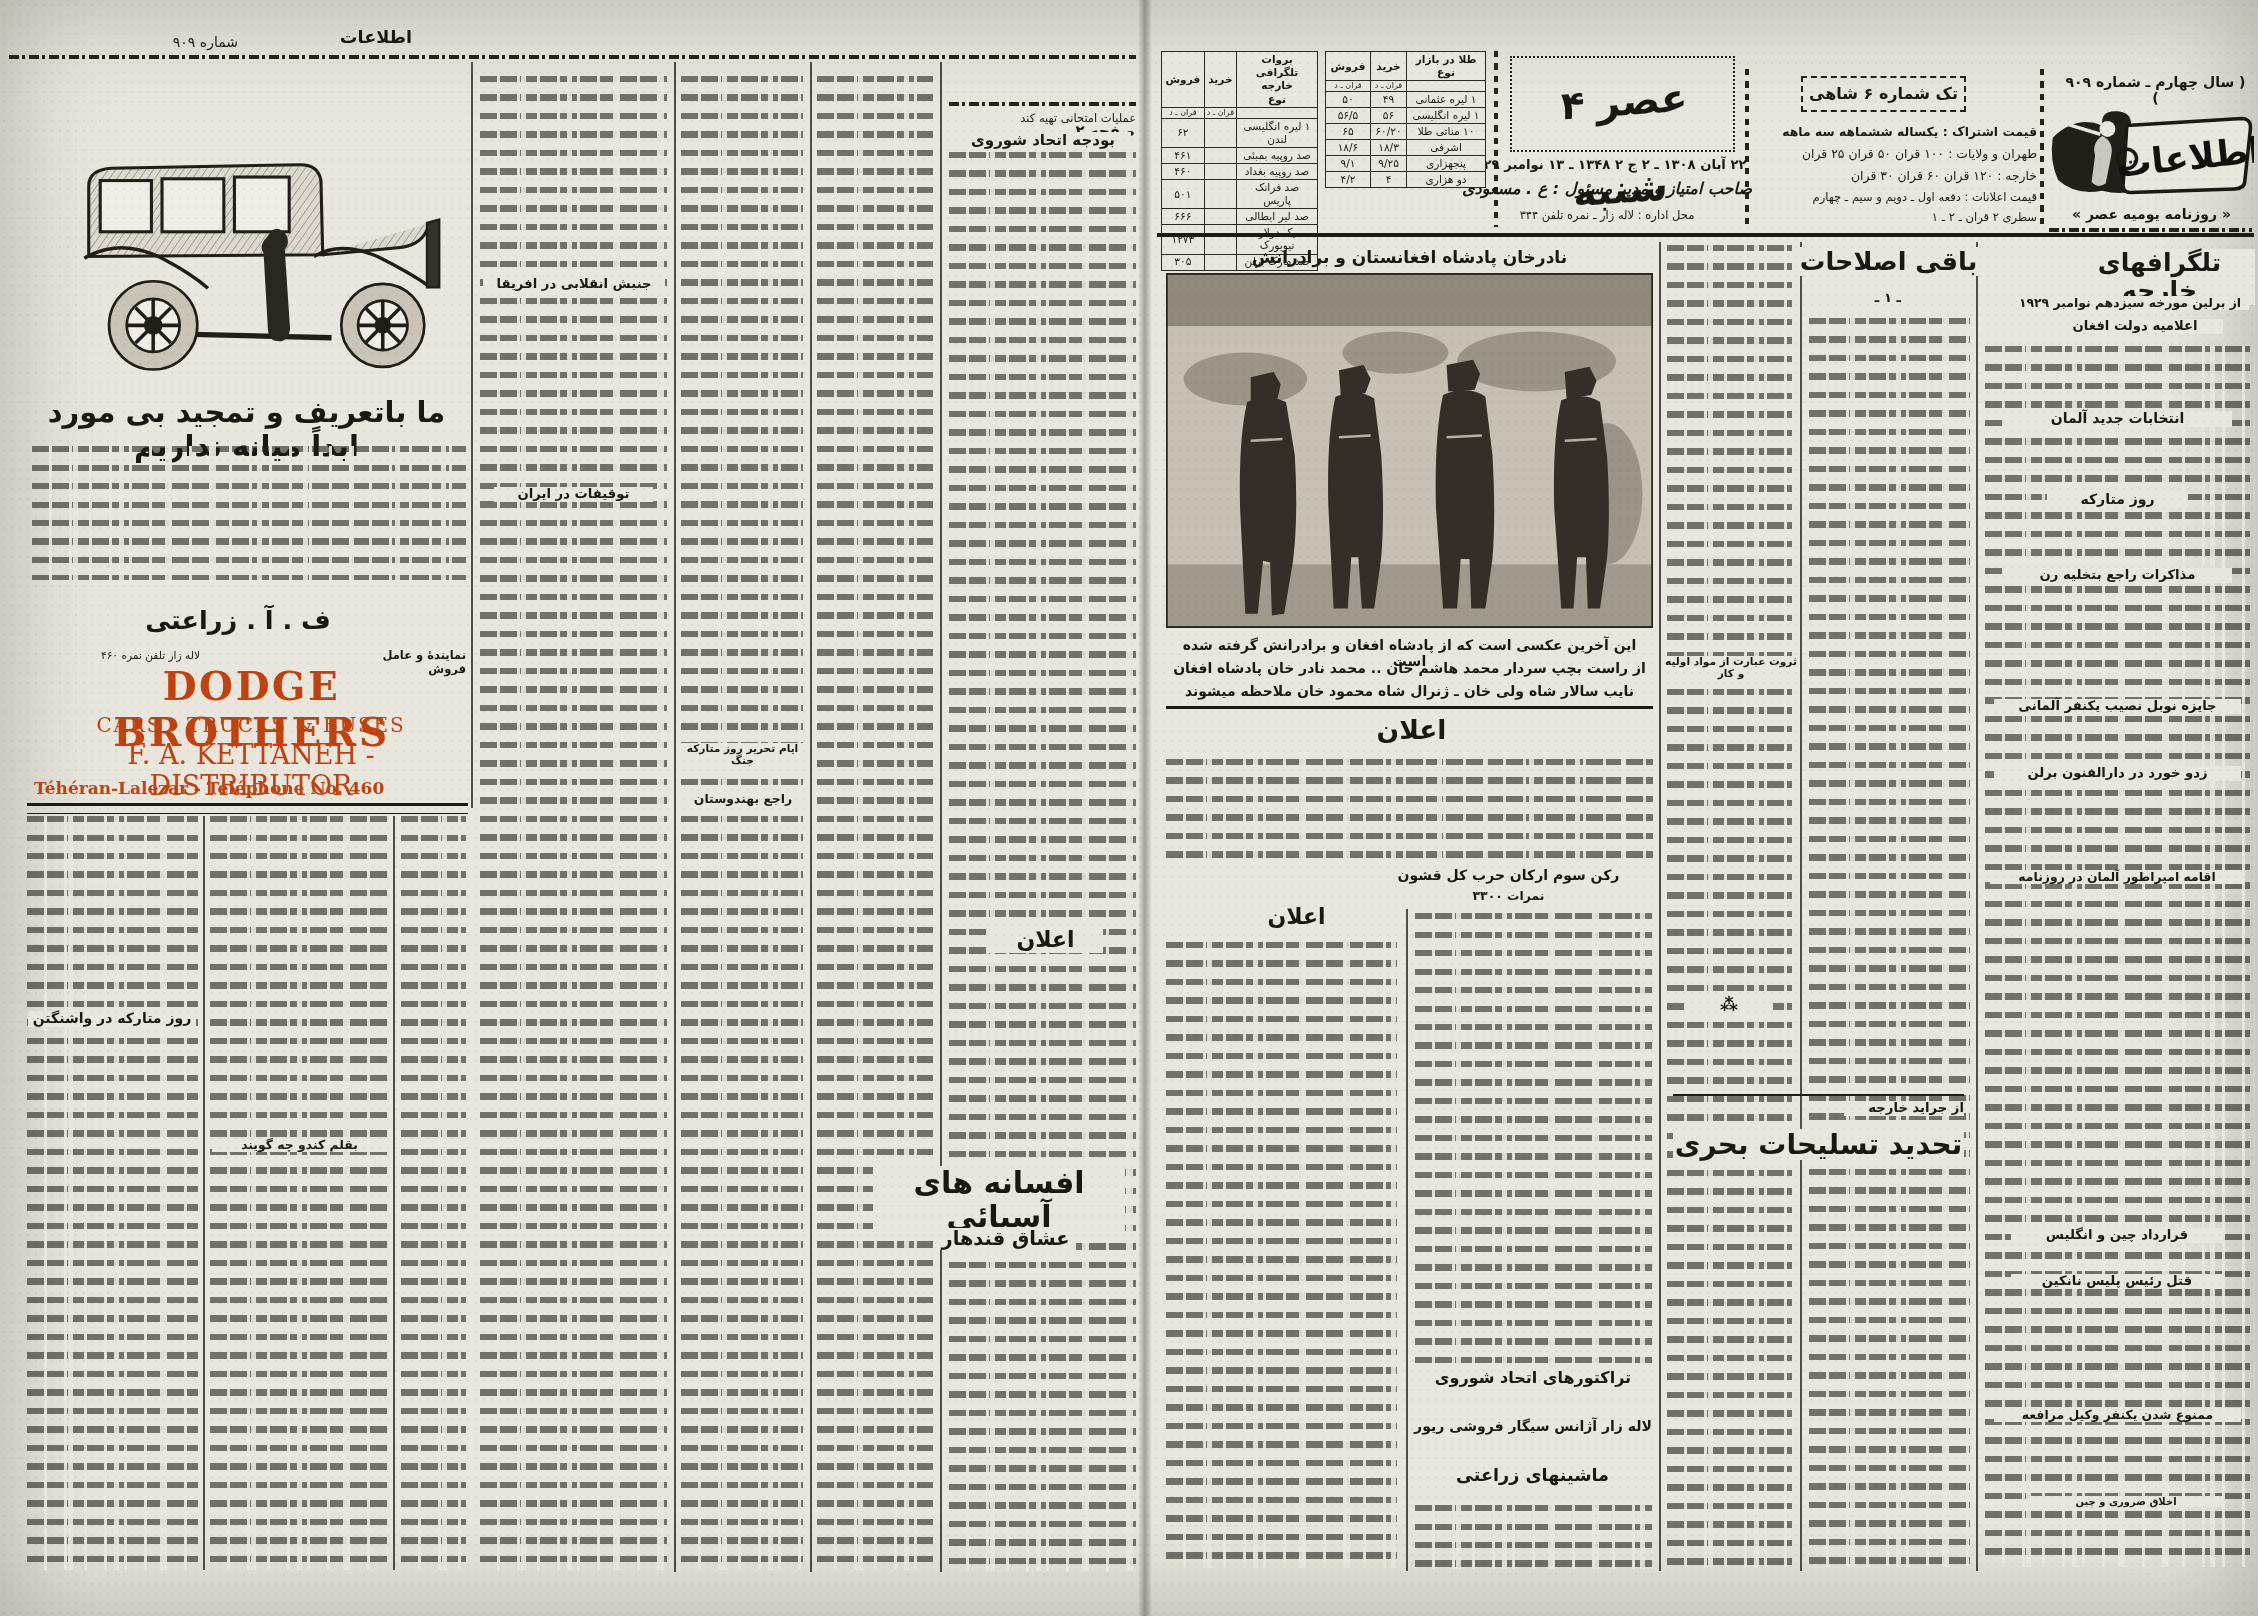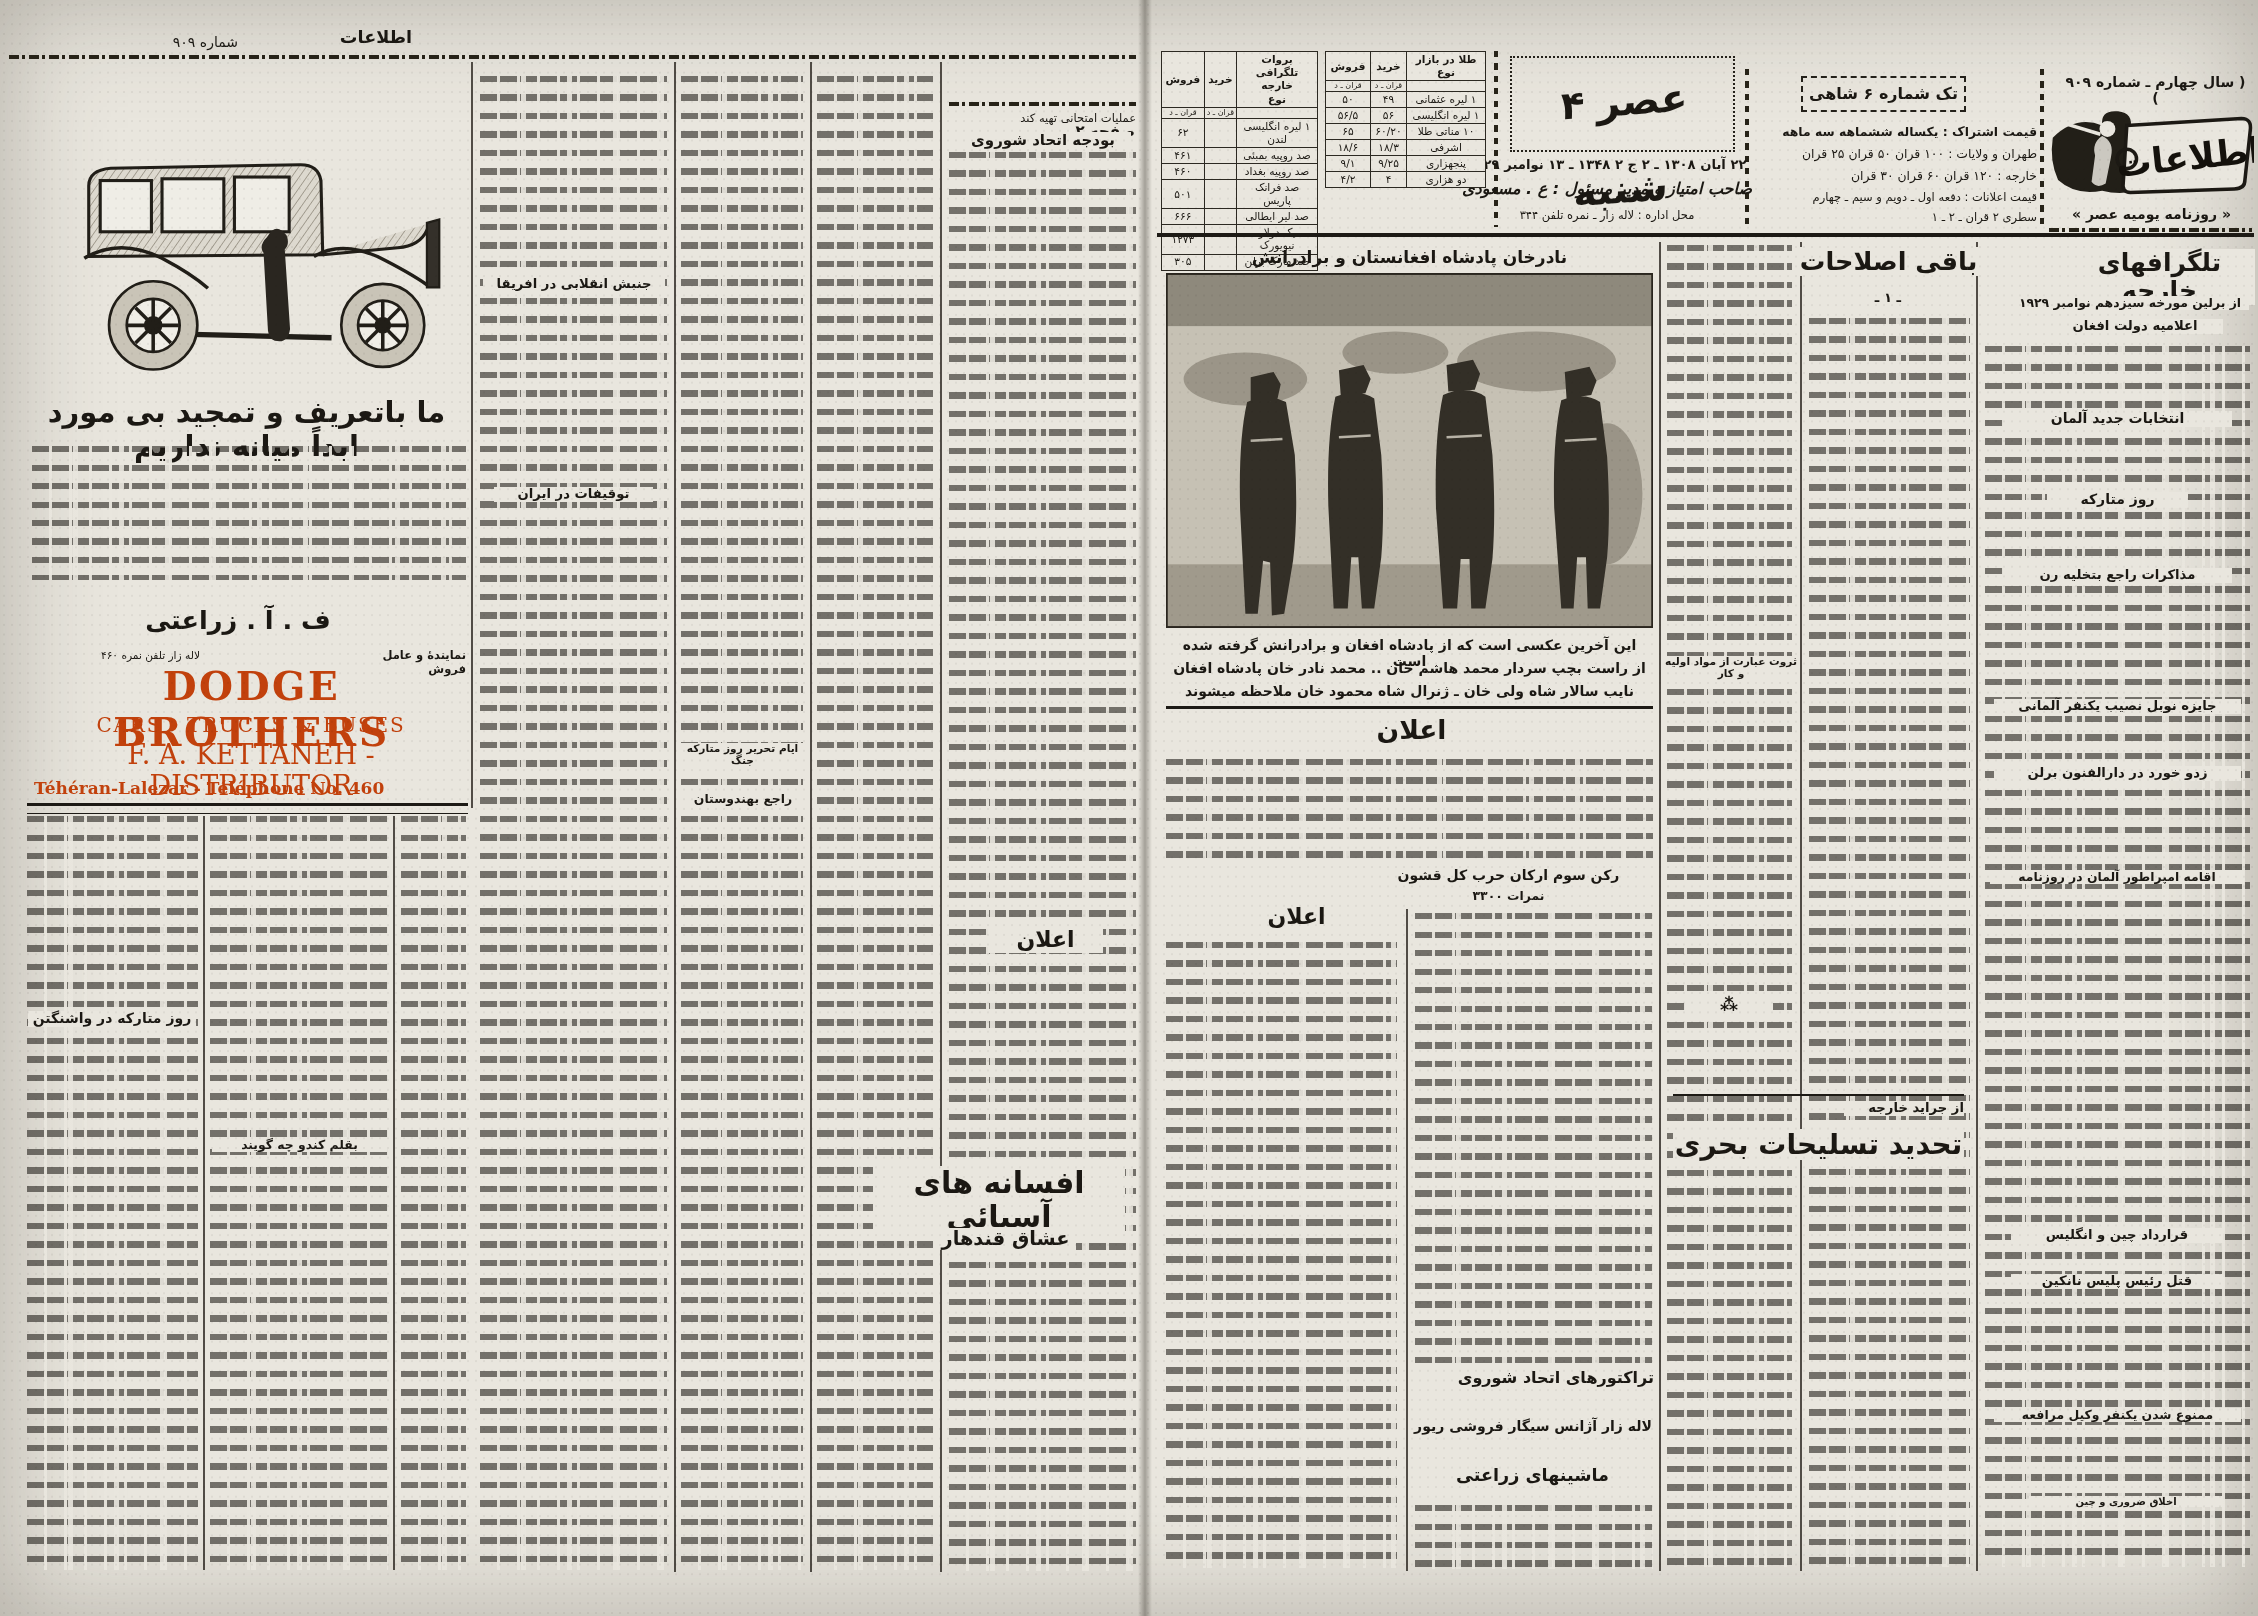--- a/index.html
+++ b/index.html
@@ -296,21 +296,21 @@
   <div class="abs fa sub c" style="left:1429px;top:889px;width:159px;font-size:12.4px;">نمرات ۳۳۰۰</div>
   <div class="abs fa sub c" style="left:1217px;top:905px;width:159px;font-size:22px;">اعلان</div>
 
   <div class="abs sim" style="left:1166px;top:942px;width:231px;height:626px;"></div>
   <div class="abs sim" style="left:1415px;top:913px;width:238px;height:452px;"></div>
   <div class="abs sim" style="left:1415px;top:1505px;width:238px;height:64px;"></div>
   <div class="abs sim" style="left:1667px;top:245px;width:125px;height:1322px;"></div>
   <div class="abs sim" style="left:1809px;top:318px;width:161px;height:1249px;"></div>
   <div class="abs sim" style="left:1985px;top:346px;width:265px;height:1221px;"></div>
 
-  <div class="abs fa sub c" style="left:1412px;top:1369px;width:242px;font-size:16px;text-align:right;">تراکتورهای اتحاد شوروی</div>
+  <div class="abs fa sub c" style="left:1412px;top:1369px;width:242px;font-size:16px;">تراکتورهای اتحاد شوروی</div>
   <div class="abs fa sub c" style="left:1412px;top:1419px;width:242px;font-size:14px;">لاله زار آژانس سیگار فروشی ریور</div>
   <div class="abs fa sub c" style="left:1438px;top:1466px;width:189px;font-size:17.6px;">ماشینهای زراعتی</div>
 
   <div class="abs fa sub c" style="left:1796px;top:247px;width:185px;font-size:25.6px;">باقی اصلاحات</div>
   <div class="abs fa sub c" style="left:1844px;top:291px;width:88px;font-size:13.2px;">ـ ۱ ـ</div>
   <div class="abs fa sub c" style="left:1664px;top:656px;width:134px;font-size:10.6px;">ثروت عبارت از مواد اولیه و کار</div>
   <div class="abs fa sub c" style="left:1685px;top:995px;width:88px;font-size:17.6px;">⁂</div>
 
   <div class="abs fa sub c" style="left:2064px;top:249px;width:191px;font-size:25px;">تلگرافهای خارجه</div>
   <div class="abs fa sub c" style="left:2011px;top:296px;width:238px;font-size:12.4px;">از برلین مورخه سیزدهم نوامبر ۱۹۲۹</div>

